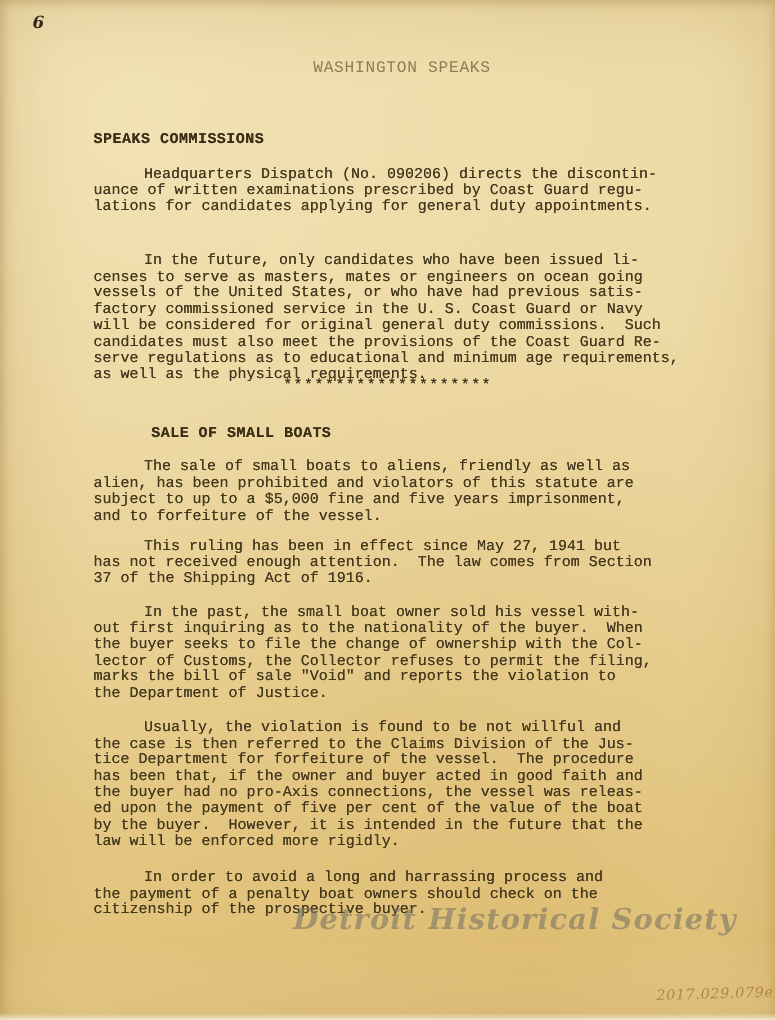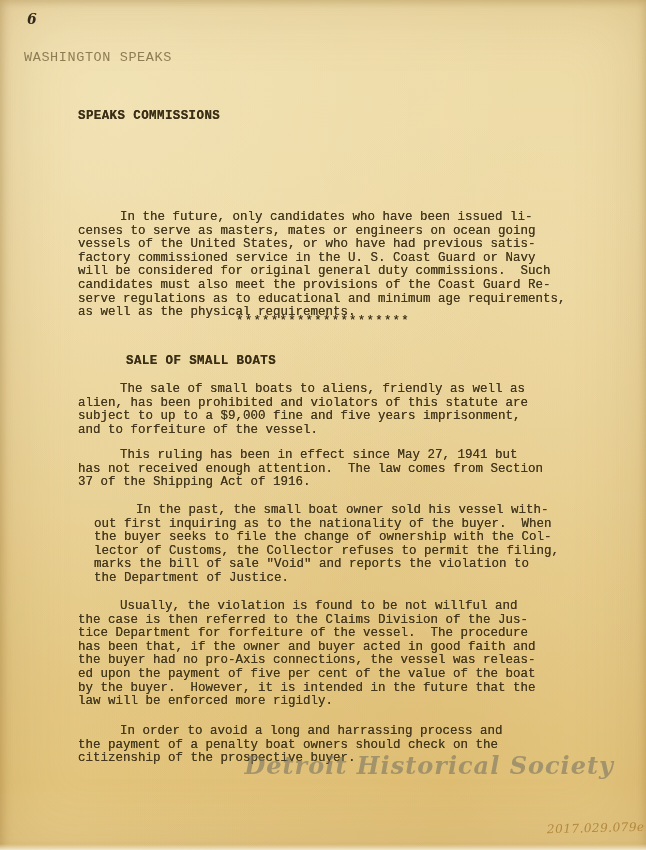--- a/index.html
+++ b/index.html
@@ -45,20 +45,21 @@
     font-family: "DejaVu Serif", serif;
     font-style: italic;
     font-weight: bold;
     font-size: 14px;
     color: #33291a;
   }
   .doc-title {
     position: absolute;
     left: 0; right: 0;
     top: 50px;
+    text-align: center;
     font-size: 13.5px;
     letter-spacing: 0.6px;
     color: #8e7c54;
     text-shadow: none;
     padding-left: 24px;
   }
   .section-heading {
     position: absolute;
     left: 78px;
     font-size: 12.5px;
@@ -74,21 +75,21 @@
     width: 530px;
     font-size: 12.5px;
     line-height: 13.6px;
     white-space: pre;
     text-indent: 42px;
   }
   .p1 { top: 139px; }
   .p2 { top: 211px; }
   .p3 { top: 383px; }
   .p4 { top: 449px; }
-  .p5 { top: 504px; margin-left: 16px; }
+  .p5 { top: 504px; }
   .p6 { top: 600px; }
   .p7 { top: 725px; }
   .separator {
     position: absolute;
     left: 0; right: 0;
     top: 314px;
     text-align: center;
     font-size: 12.5px;
     letter-spacing: 1.2px;
     color: #3c3118;
@@ -120,37 +121,40 @@
 <body>
 
 <div class="paper">
 
   <div class="page-number">6</div>
 
   <div class="doc-title mono">WASHINGTON SPEAKS</div>
 
   <div class="section-heading heading-1 mono">SPEAKS COMMISSIONS</div>
 
+  <div class="para p1 mono">Headquarters Dispatch (No. 090206) directs the discontin-
+uance of written examinations prescribed by Coast Guard regu-
+lations for candidates applying for general duty appointments.</div>
 
   <div class="para p2 mono">In the future, only candidates who have been issued li-
 censes to serve as masters, mates or engineers on ocean going
 vessels of the United States, or who have had previous satis-
 factory commissioned service in the U. S. Coast Guard or Navy
 will be considered for original general duty commissions.  Such
 candidates must also meet the provisions of the Coast Guard Re-
 serve regulations as to educational and minimum age requirements,
 as well as the physical requirements.</div>
 
   <div class="separator mono">********************</div>
 
   <div class="section-heading heading-2 mono">SALE OF SMALL BOATS</div>
 
   <div class="para p3 mono">The sale of small boats to aliens, friendly as well as
 alien, has been prohibited and violators of this statute are
-subject to up to a $9,000 fine and five years imprisonment,
+subject to up to a $5,000 fine and five years imprisonment,
 and to forfeiture of the vessel.</div>
 
   <div class="para p4 mono">This ruling has been in effect since May 27, 1941 but
 has not received enough attention.  The law comes from Section
 37 of the Shipping Act of 1916.</div>
 
   <div class="para p5 mono">In the past, the small boat owner sold his vessel with-
 out first inquiring as to the nationality of the buyer.  When
 the buyer seeks to file the change of ownership with the Col-
 lector of Customs, the Collector refuses to permit the filing,

